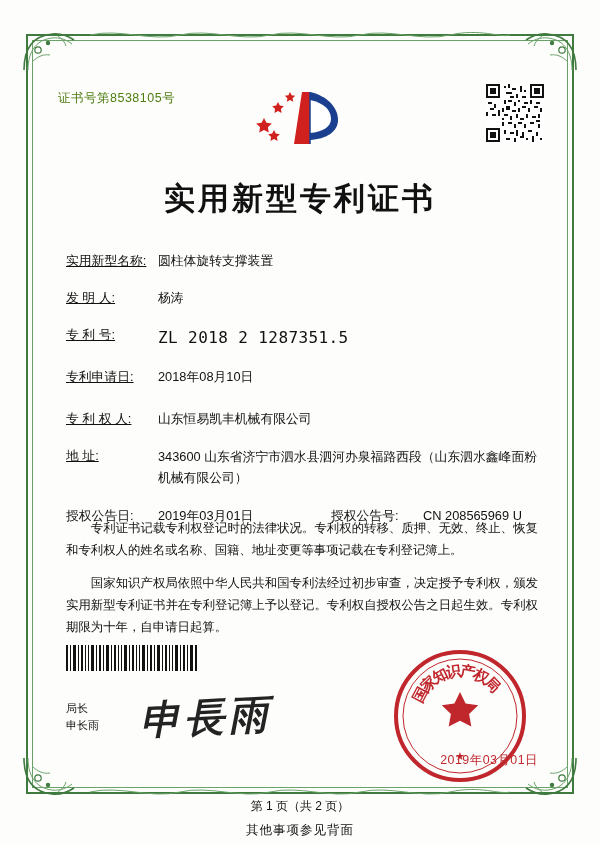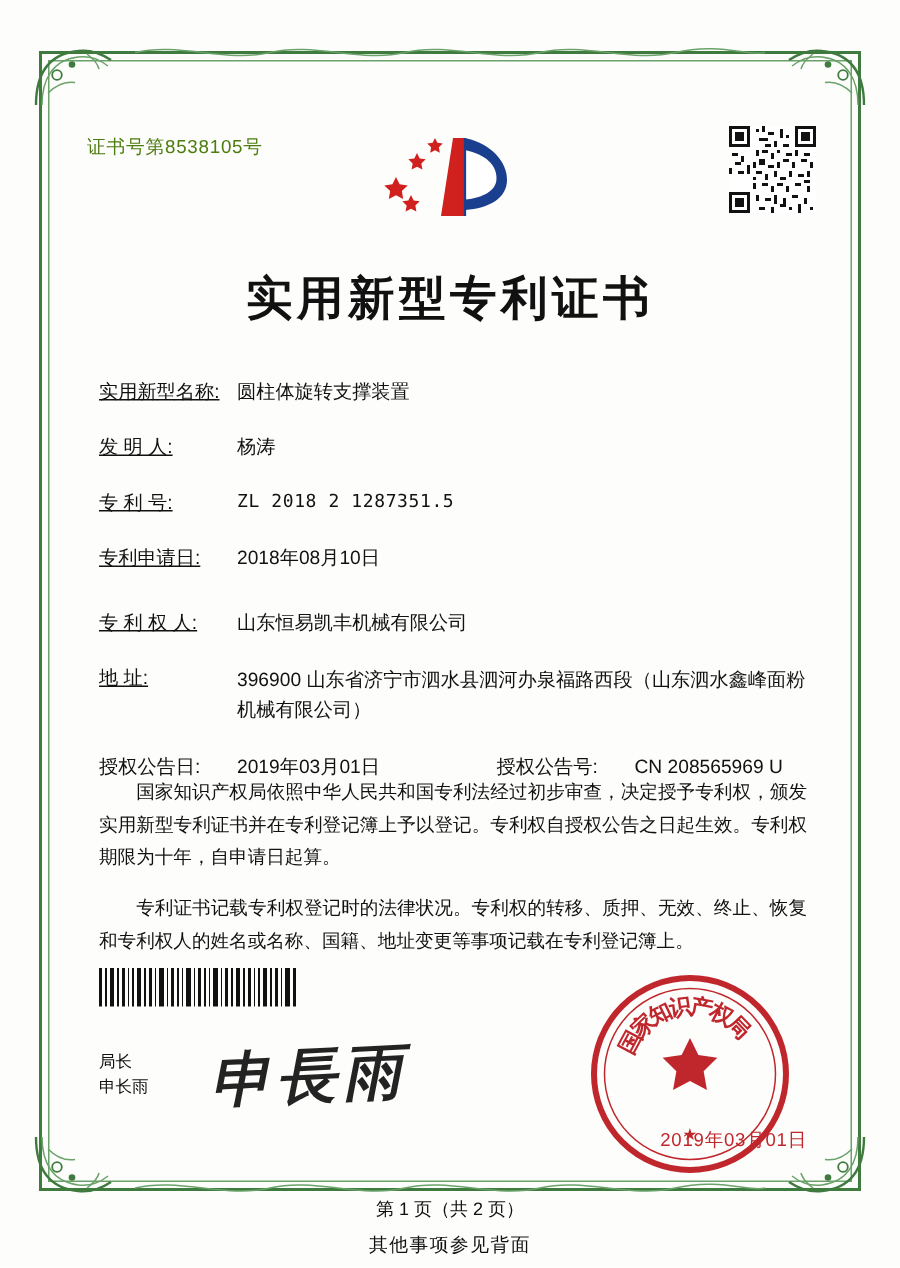--- a/index.html
+++ b/index.html
@@ -126,21 +126,21 @@
     flex: 0 0 auto;
     color: #111;
   }
   .lbl-w5 { width: 92px; text-decoration: underline; }
   .field-value {
     flex: 1 1 auto;
     color: #111;
   }
   .field-value-mono {
     font-family: "DejaVu Sans Mono", monospace;
-    font-size: 12px;
+    font-size: 16px;
     letter-spacing: 0.4px;
   }
   .two-col {
     display: flex;
     align-items: flex-start;
   }
   .two-col .col-a { width: 265px; display: flex; }
   .two-col .col-b { flex: 1; display: flex; }
   .lbl-pub { width: 92px; white-space: nowrap; }
   .lbl-pub2 { width: 92px; white-space: nowrap; }
@@ -409,39 +409,39 @@
       <div class="field-value">2018年08月10日</div>
     </div>
 
     <div class="field-row" style="margin-top:24px;justify-content:center;">
       <div class="field-label lbl-w5">专 利 权 人:</div>
       <div class="field-value">山东恒易凯丰机械有限公司</div>
     </div>
 
     <div class="field-row">
       <div class="field-label lbl-w5">地           址:</div>
-      <div class="field-value addr-value">396900 山东省济宁市泗水县泗河办泉福路西段（山东泗水鑫峰面粉机械有限公司）</div>
+      <div class="field-value addr-value">343600 山东省济宁市泗水县泗河办泉福路西段（山东泗水鑫峰面粉机械有限公司）</div>
     </div>
 
     <div class="field-row two-col">
       <div class="col-a">
         <div class="field-label lbl-pub">授权公告日:</div>
         <div class="field-value">2019年03月01日</div>
       </div>
       <div class="col-b">
         <div class="field-label lbl-pub2">授权公告号:</div>
         <div class="field-value">CN 208565969 U</div>
       </div>
     </div>
 
   </div>
 
   <div class="paras">
+    <div class="para">专利证书记载专利权登记时的法律状况。专利权的转移、质押、无效、终止、恢复和专利权人的姓名或名称、国籍、地址变更等事项记载在专利登记簿上。</div>
     <div class="para">国家知识产权局依照中华人民共和国专利法经过初步审查，决定授予专利权，颁发实用新型专利证书并在专利登记簿上予以登记。专利权自授权公告之日起生效。专利权期限为十年，自申请日起算。</div>
-    <div class="para">专利证书记载专利权登记时的法律状况。专利权的转移、质押、无效、终止、恢复和专利权人的姓名或名称、国籍、地址变更等事项记载在专利登记簿上。</div>
   </div>
 
   <div class="barcode">
     <svg width="132" height="26" viewBox="0 0 132 26" shape-rendering="crispEdges">
       <rect width="132" height="26" fill="#fdfdfb"></rect>
       <g fill="#111111">
         <rect x="0" y="0" width="2" height="26"></rect>
           <rect x="4" y="0" width="1" height="26"></rect>
         <rect x="7" y="0" width="3" height="26"></rect>
           <rect x="12" y="0" width="1" height="26"></rect>

